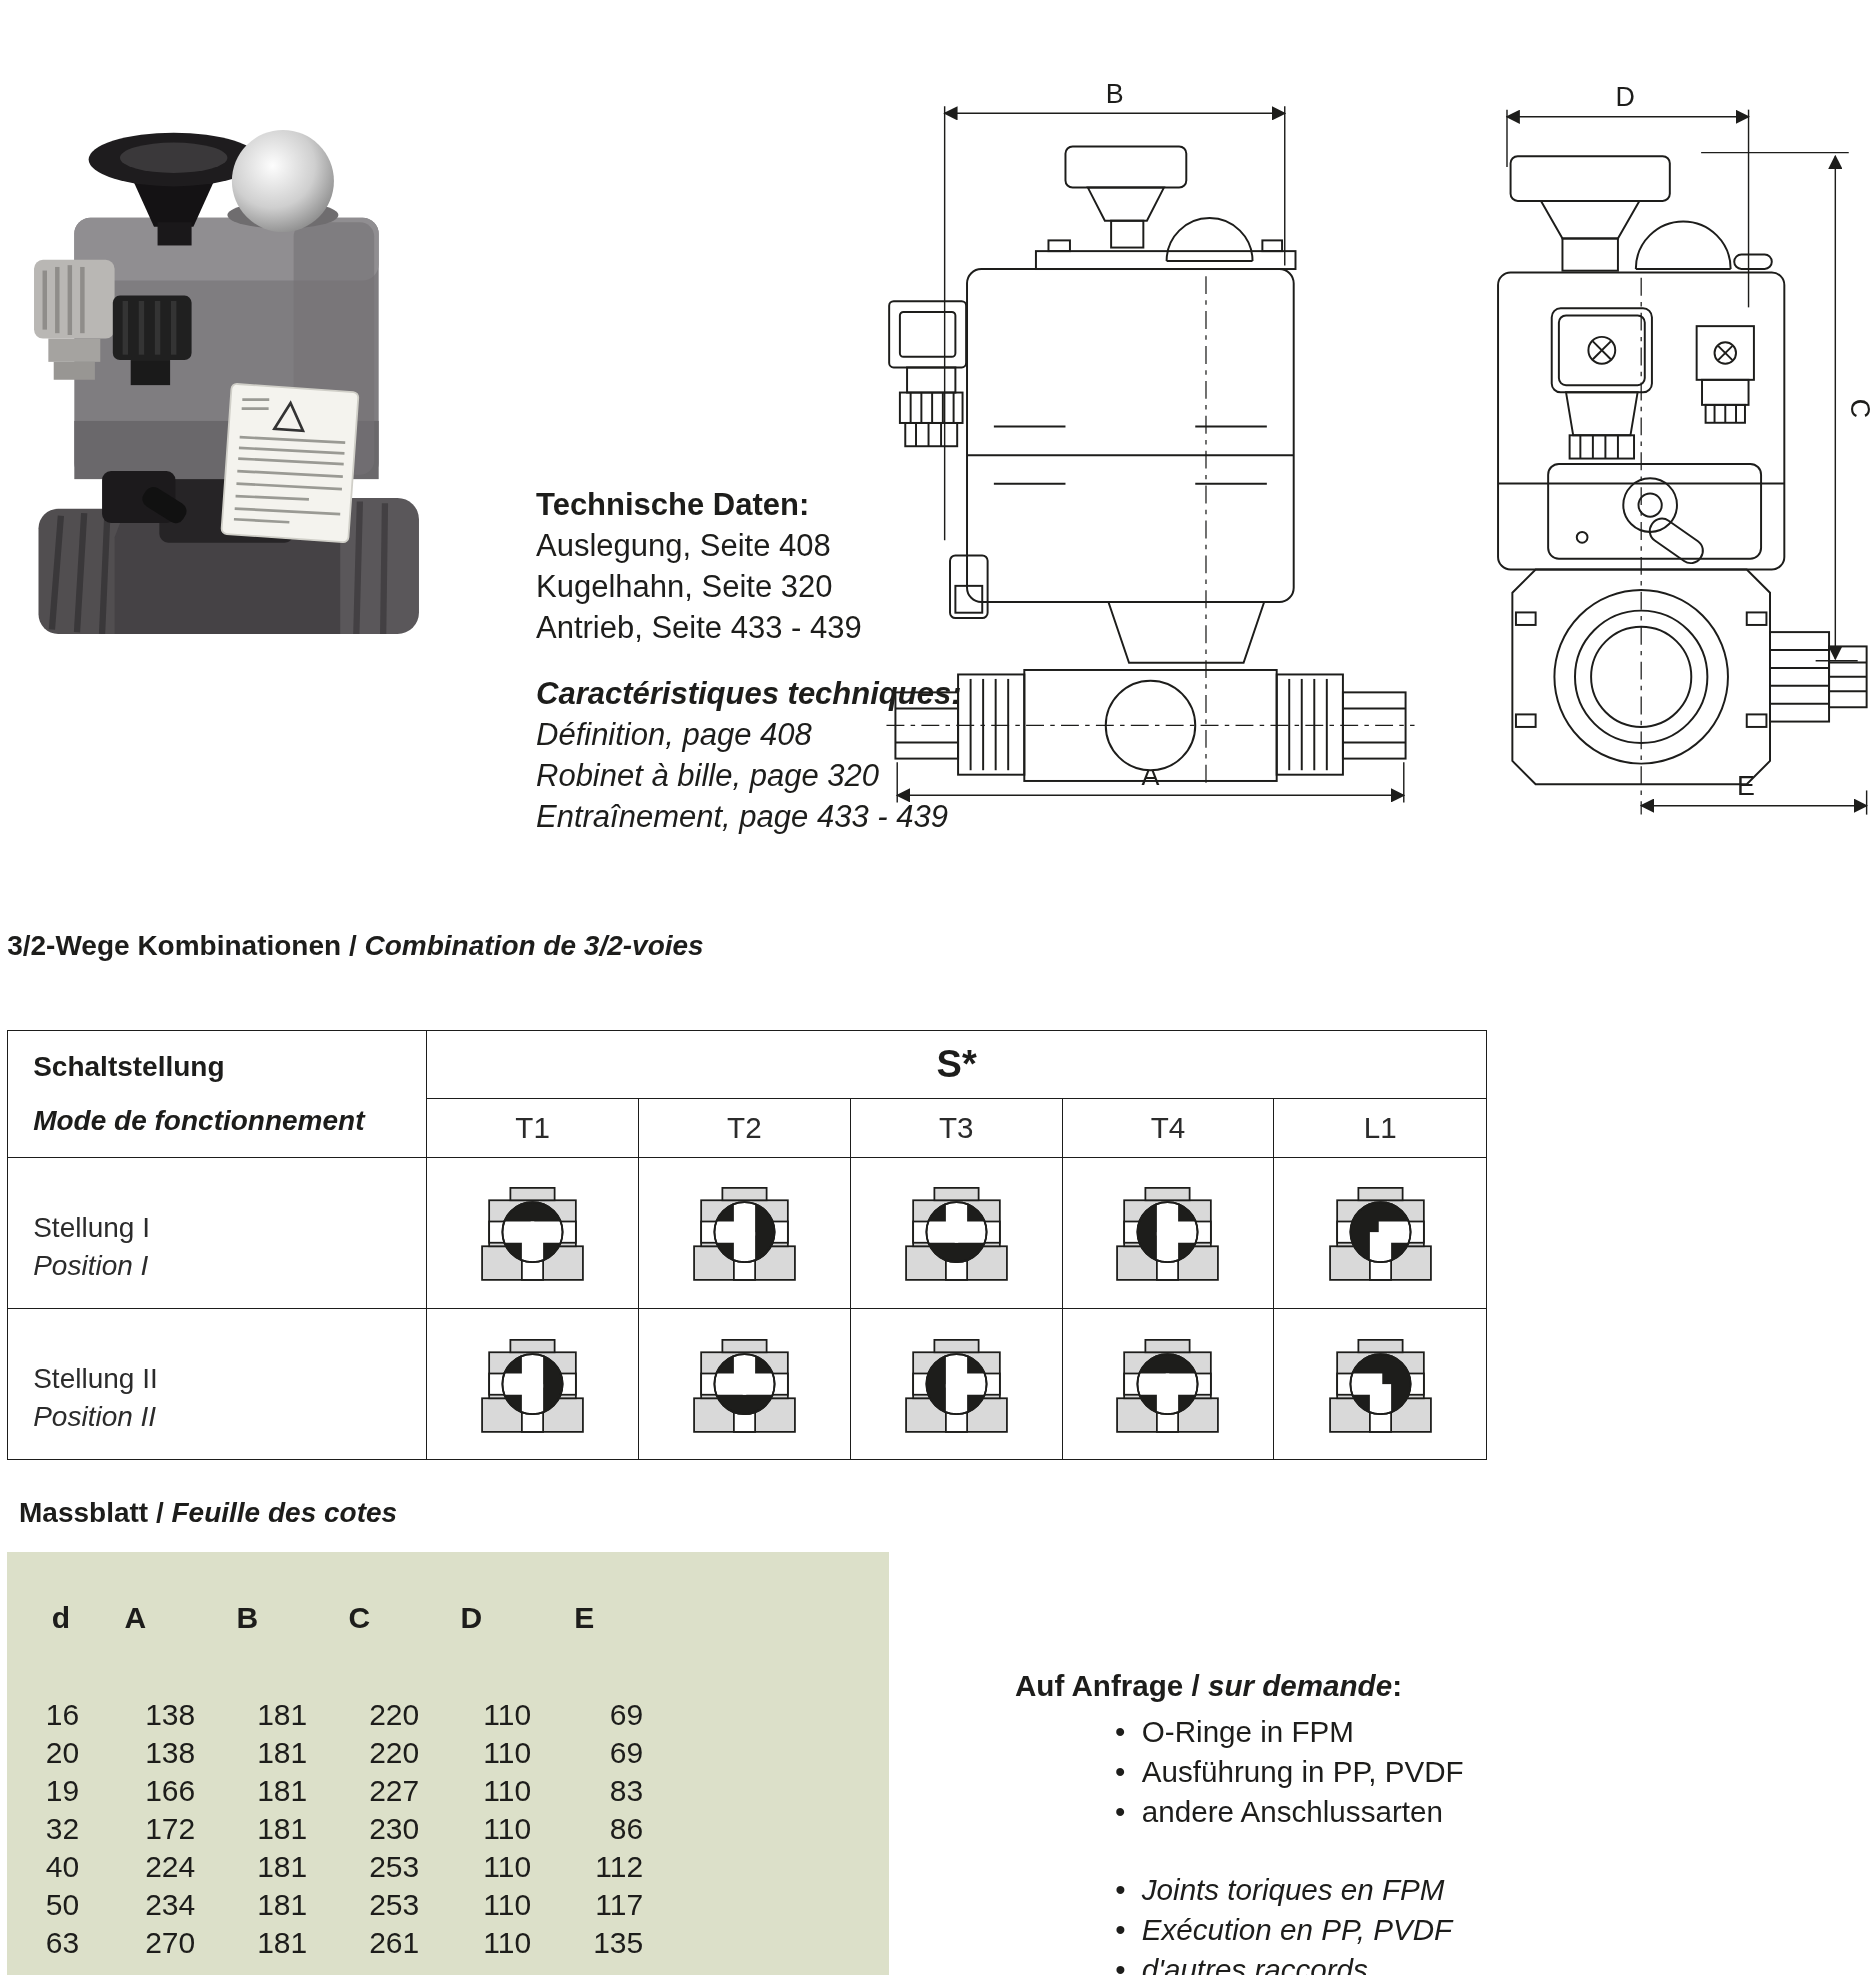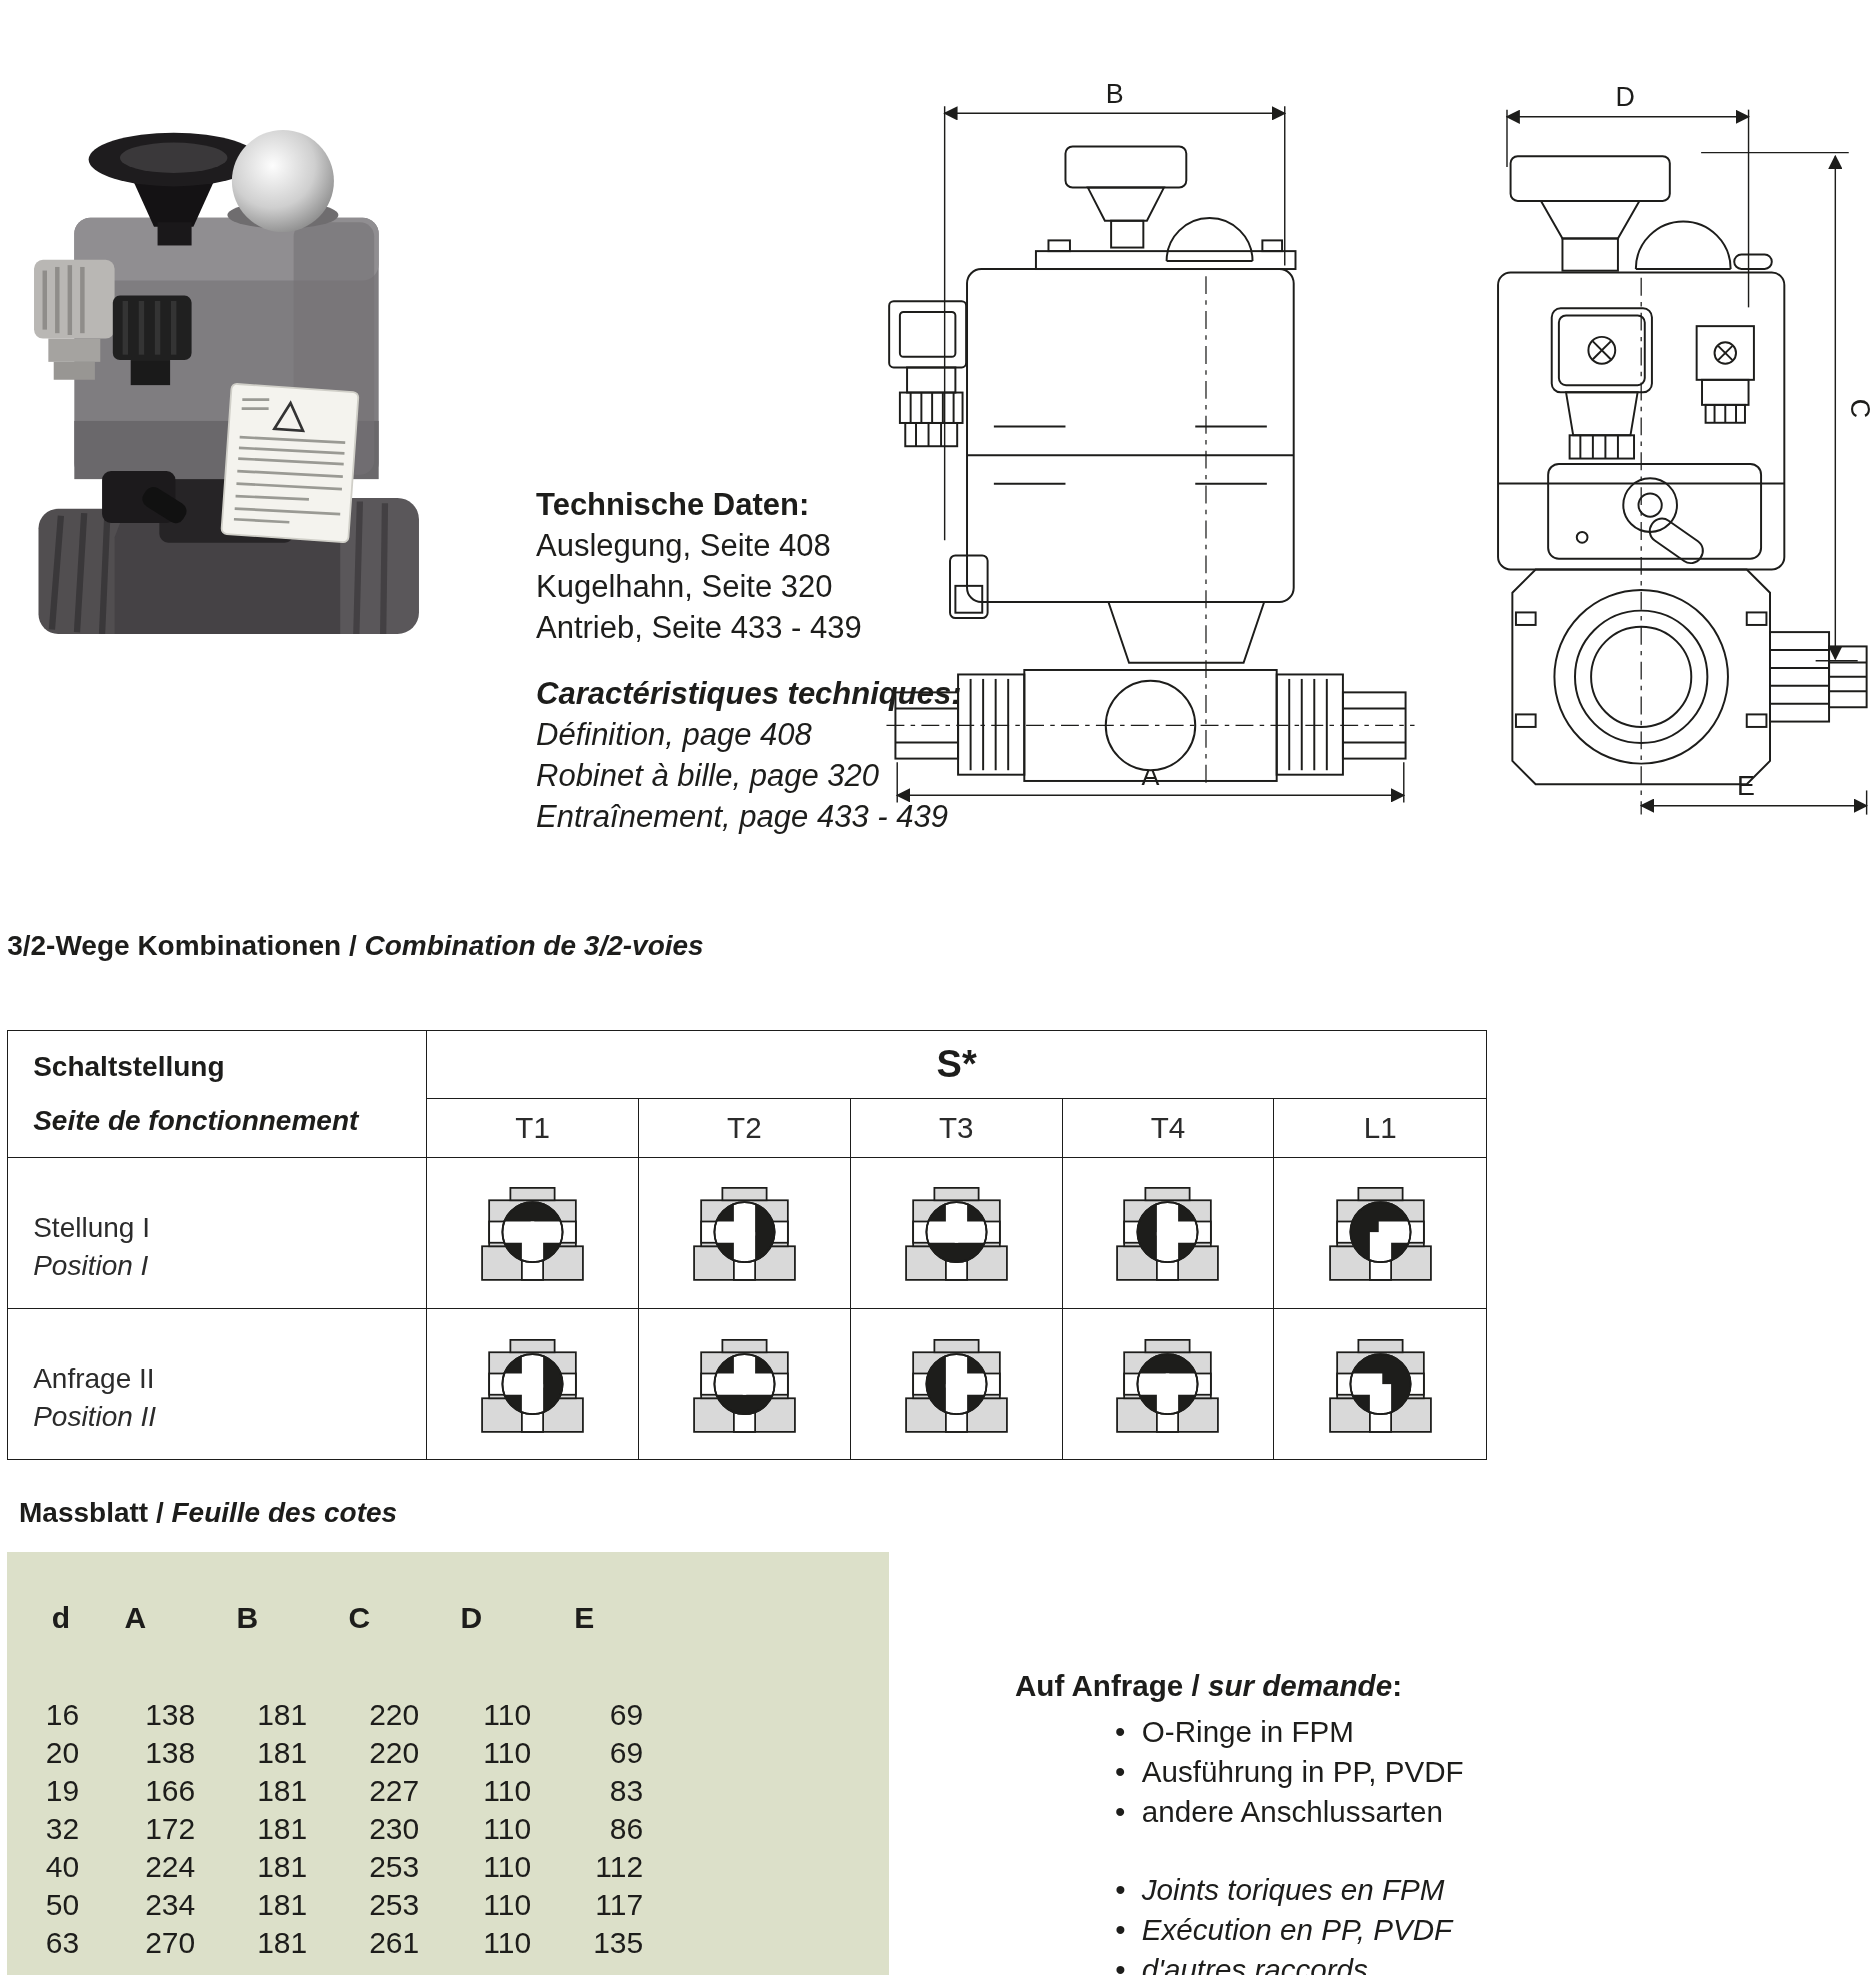--- a/index.html
+++ b/index.html
@@ -316,21 +316,21 @@
   </div>
 
   <div class="abs sec-title" style="left:7.2px;top:930px;">
     <span>3/2-Wege Kombinationen /</span>
     <span class="fr">Combination de 3/2-voies</span>
   </div>
 
   <div class="abs combo">
       <div class="c-headlabel" style="grid-area: 1 / 1 / 3 / 2; gap: 16px;">
         <span>Schaltstellung</span>
-                <span class="fr">Seite de fonctionnement</span>
+                <span class="fr">Mode de fonctionnement</span>
       </div>
       <div class="c-star no-r" style="grid-area: 1 / 2 / 2 / 7;">S*</div>
       <div class="c-col" style="grid-area: 2 / 2;">T1</div>
       <div class="c-col" style="grid-area: 2 / 3;">T2</div>
       <div class="c-col" style="grid-area: 2 / 4;">T3</div>
       <div class="c-col" style="grid-area: 2 / 5;">T4</div>
       <div class="c-col no-r" style="grid-area: 2 / 6;">L1</div>
       <div class="c-rowlabel" style="grid-area: 3 / 1;">
         <span>Stellung I</span>
                   <span class="fr">Position I</span>
@@ -443,21 +443,21 @@
       <circle cx="65" cy="58" r="34" fill="#1d1d1b"></circle>
     </g>
     <g clip-path="url(#vc4)" fill="#ffffff">
             <rect x="63" y="46" width="44" height="24"></rect>
             <rect x="53" y="58" width="24" height="42"></rect>
           </g>
     <circle cx="65" cy="58" r="34" fill="none" stroke="#1d1d1b" stroke-width="2"></circle>
   </svg>
       </div>
       <div class="c-rowlabel no-b" style="grid-area: 4 / 1;">
-        <span>Anfrage II</span>
+        <span>Stellung II</span>
                   <span class="fr">Position II</span>
       </div>
       <div class="c-valve no-b" style="grid-area: 4 / 2;">
         <svg width="115" height="106" viewBox="0 0 130 118">
     <defs>
             <clipPath id="vc5">
               <circle cx="65" cy="58" r="33"></circle>
             </clipPath>
           </defs>
     <g stroke="#1d1d1b" stroke-width="2">

